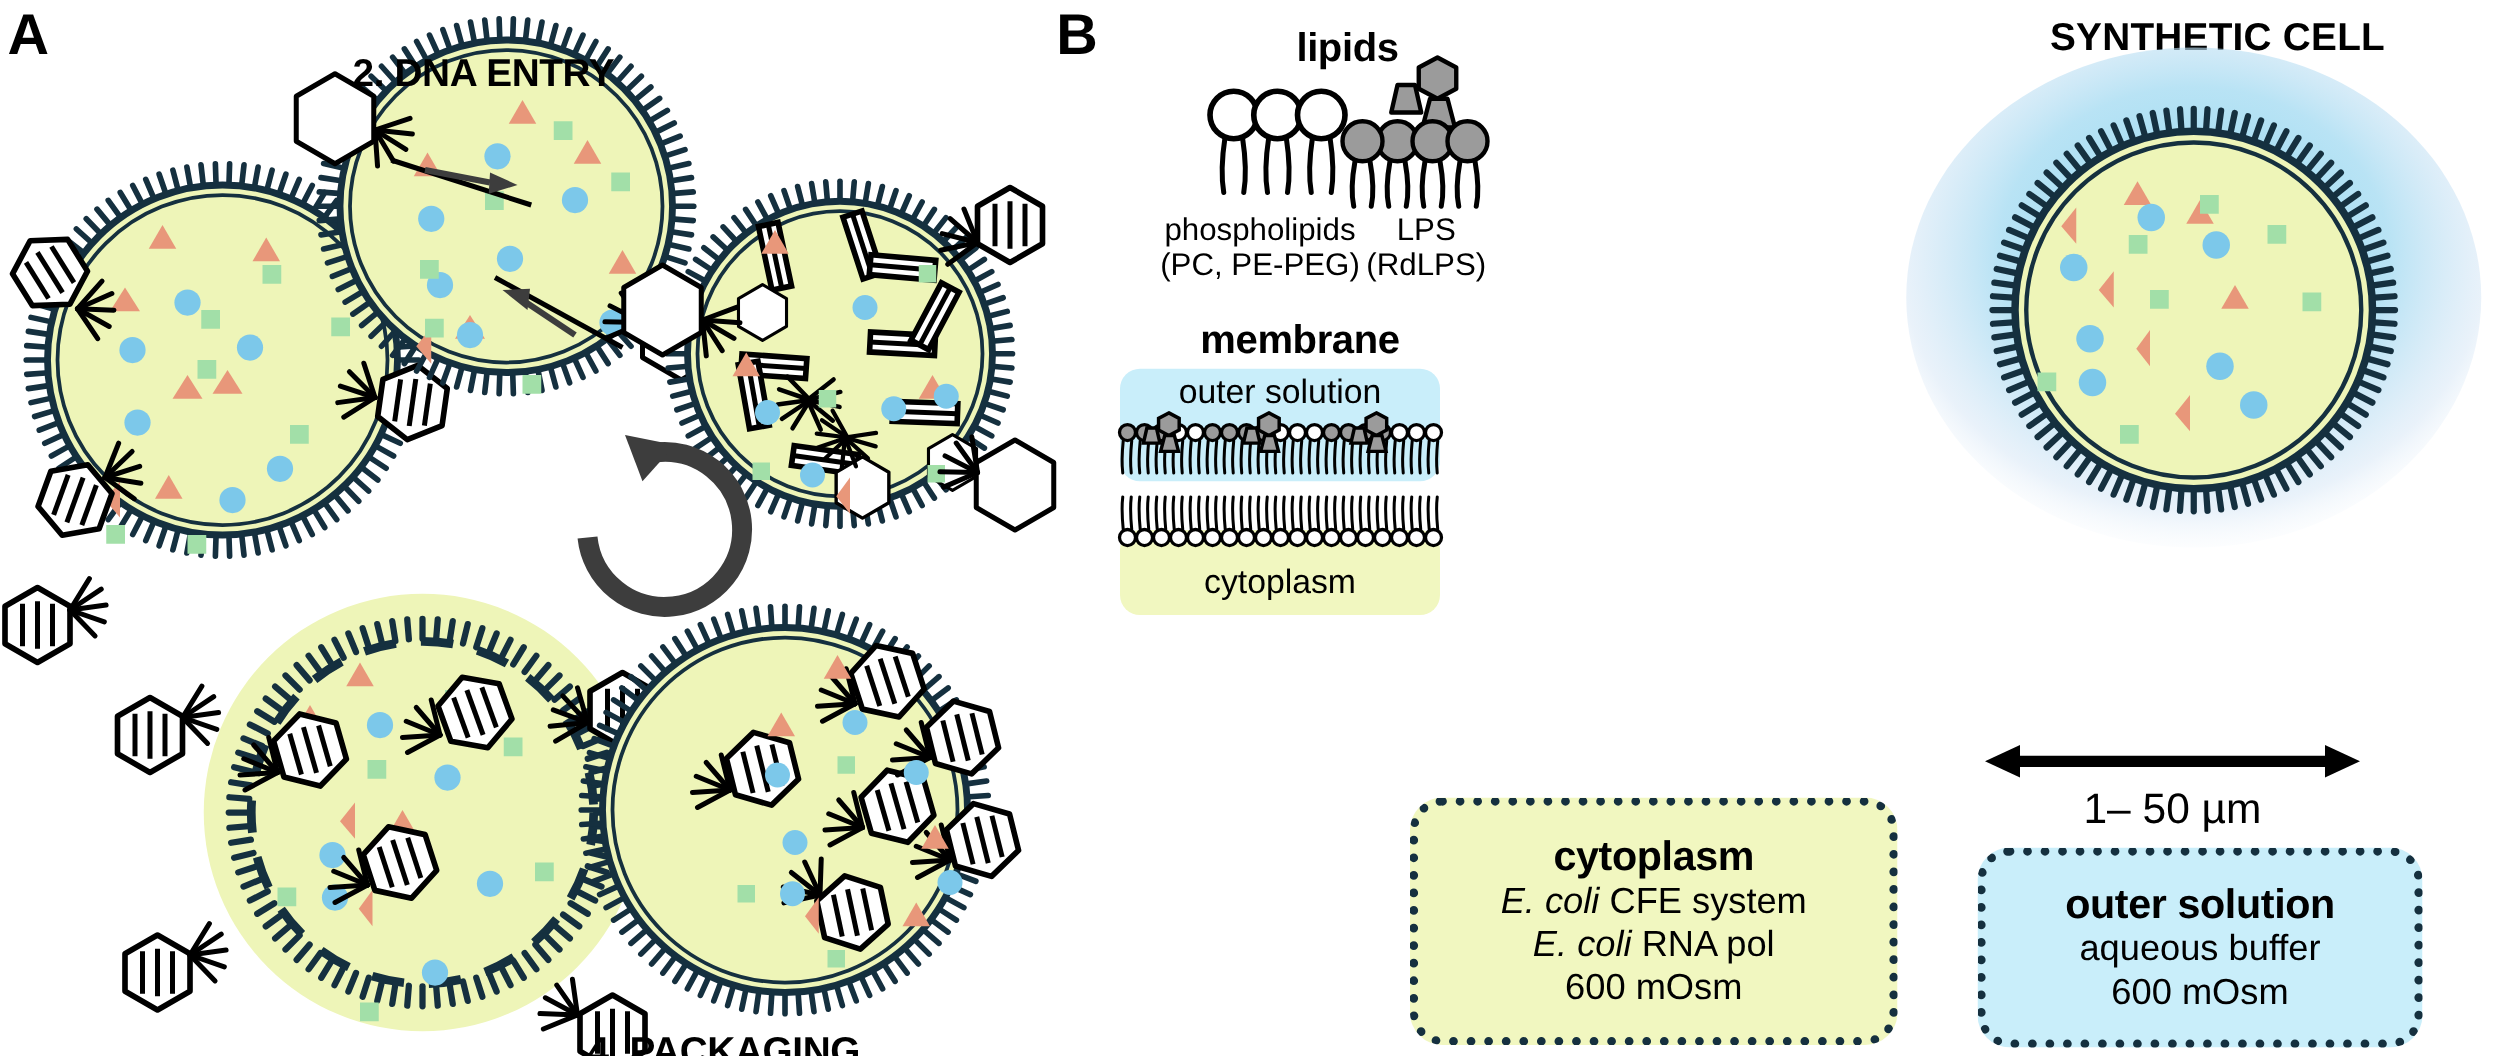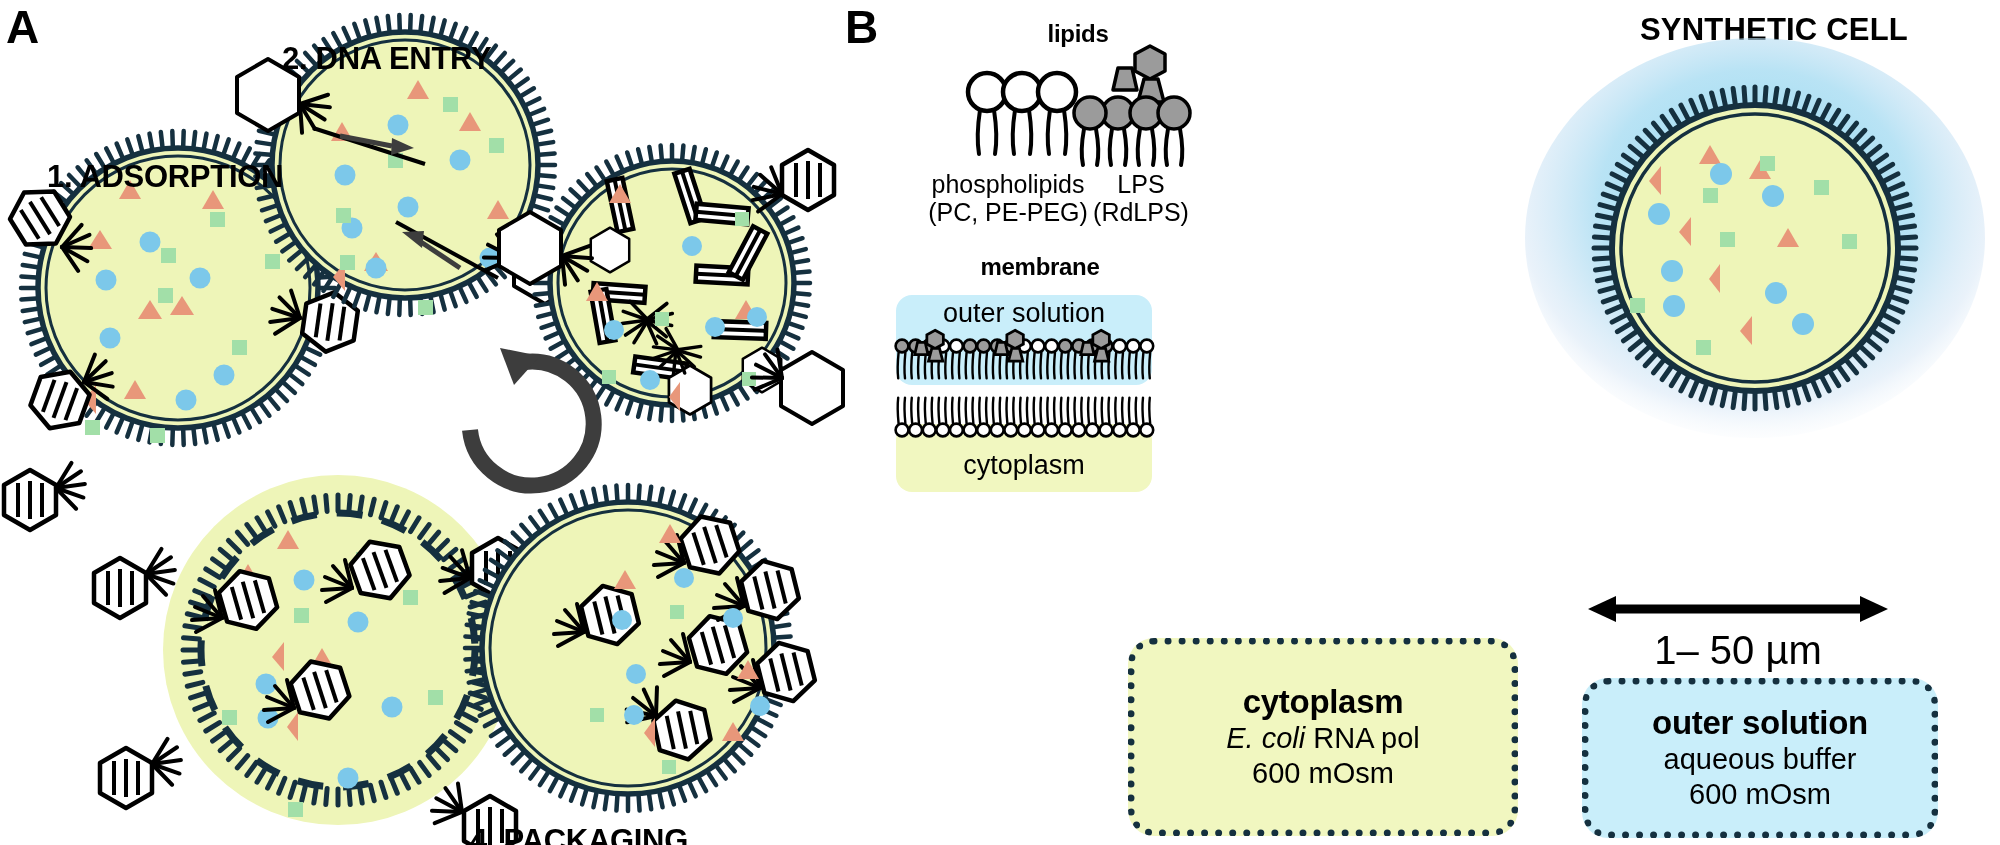--- a/index.html
+++ b/index.html
@@ -11,37 +11,37 @@
   .abs{position:absolute;}
 
   
   .panel-letter{font-size:46px;font-weight:bold;letter-spacing:-0.5px;line-height:1;}
 
   
   .stage-title{font-size:31px;font-weight:bold;letter-spacing:-0.3px;white-space:nowrap;line-height:1;margin-top:41px;}
   .sc-title{font-size:31px;font-weight:bold;letter-spacing:0.2px;white-space:nowrap;line-height:1;}
 
   
-  .sec-head{font-size:24px;font-weight:bold;white-space:nowrap;line-height:1;letter-spacing:-0.3px;}
+  .sec-head{font-size:32px;font-weight:bold;white-space:nowrap;line-height:1;letter-spacing:-0.3px;}
 
   .lip-label{font-size:25px;line-height:1.12;text-align:center;white-space:nowrap;}
 
   
   .soln-box{box-sizing:border-box;border-radius:16px;}
   .outer-band{background:#c9eefa;}
   .cyto-band{background:#f1f7c0;}
 
   .dash-box{box-sizing:border-box;border:7px dotted #15303f;border-radius:26px;
             display:flex;flex-direction:column;align-items:center;justify-content:center;}
   .dash-box .bt{font-size:33px;font-weight:bold;line-height:1.15;letter-spacing:-0.3px;}
   .dash-box .bl{font-size:29px;line-height:1.20;white-space:nowrap;}
   .bl i{font-style:italic;}
 
   .memb-lab{font-size:27px;line-height:1;white-space:nowrap;}
-  .scale-lab{font-size:40px;line-height:1;white-space:nowrap;}
+  .scale-lab{font-size:34px;line-height:1;white-space:nowrap;}
 
   svg{display:block;overflow:visible;}
 </style>
 </head>
 <body>
 
 <div id="root">
 
   <div class="abs panel-letter" style="left:6px;top:4px;">A</div>
 
@@ -812,21 +812,20 @@
         <circle cx="636" cy="674" r="10" fill="#7cc8ea"></circle>
         <circle cx="634" cy="715" r="10" fill="#7cc8ea"></circle>
         <circle cx="760" cy="706" r="10" fill="#7cc8ea"></circle>
         <rect x="670" y="605" width="14" height="14" fill="#a2dfa8"></rect>
         <rect x="590" y="708" width="14" height="14" fill="#a2dfa8"></rect>
         <rect x="662" y="760" width="14" height="14" fill="#a2dfa8"></rect>
       </g>
     </g>
   </svg>
 
-  <div class="abs stage-title" style="left:47px;top:120px;">1. ADSORPTION</div>
   <div class="abs stage-title" style="left:282px;top:2px;">2. DNA ENTRY</div>
   <div class="abs stage-title" style="left:470px;top:784px;">4. PACKAGING</div>
   <div class="abs stage-title" style="left:254px;top:806px;">3. LYSIS</div>
 
   <div class="abs panel-letter" style="left:845px;top:4px;">B</div>
 
   <div class="abs sec-head" style="left:968px;top:22px;width:220px;text-align:center;">lipids</div>
 
   <svg class="abs" style="left:960px;top:60px;" width="260" height="120">
 
@@ -1012,20 +1011,21 @@
     </g>
     <g transform="translate(182,6) scale(0.55)">
       <polygon points="42,-14 57,-6 57,11 42,19 27,11 27,-6" fill="#9b9b9b" stroke="#000" stroke-width="5"></polygon>
       <polygon points="10,8 24,8 29,30 5,30" fill="#9b9b9b" stroke="#000" stroke-width="5"></polygon>
       <polygon points="36,19 50,19 56,42 30,42" fill="#9b9b9b" stroke="#000" stroke-width="5"></polygon>
     </g>
   </svg>
 
   <div class="abs dash-box cyto-band" style="left:1128px;top:638px;width:390px;height:198px;">
     <div class="bt">cytoplasm</div>
+    <div class="bl"><i>E. coli</i><span> CFE system</span></div>
     <div class="bl"><i>E. coli</i><span> RNA pol</span></div>
     <div class="bl">600 mOsm</div>
   </div>
 
   <div class="abs sc-title" style="left:1574px;top:14px;width:400px;text-align:center;">SYNTHETIC CELL</div>
 
   <svg class="abs" style="left:1520px;top:48px;" width="470" height="420" viewBox="0 0 470 420">
     <defs>
       <radialGradient id="halo" cx="50%" cy="42%" r="62%">
         <stop offset="0%" stop-color="#7fd3ef" stop-opacity="0.95"></stop>

